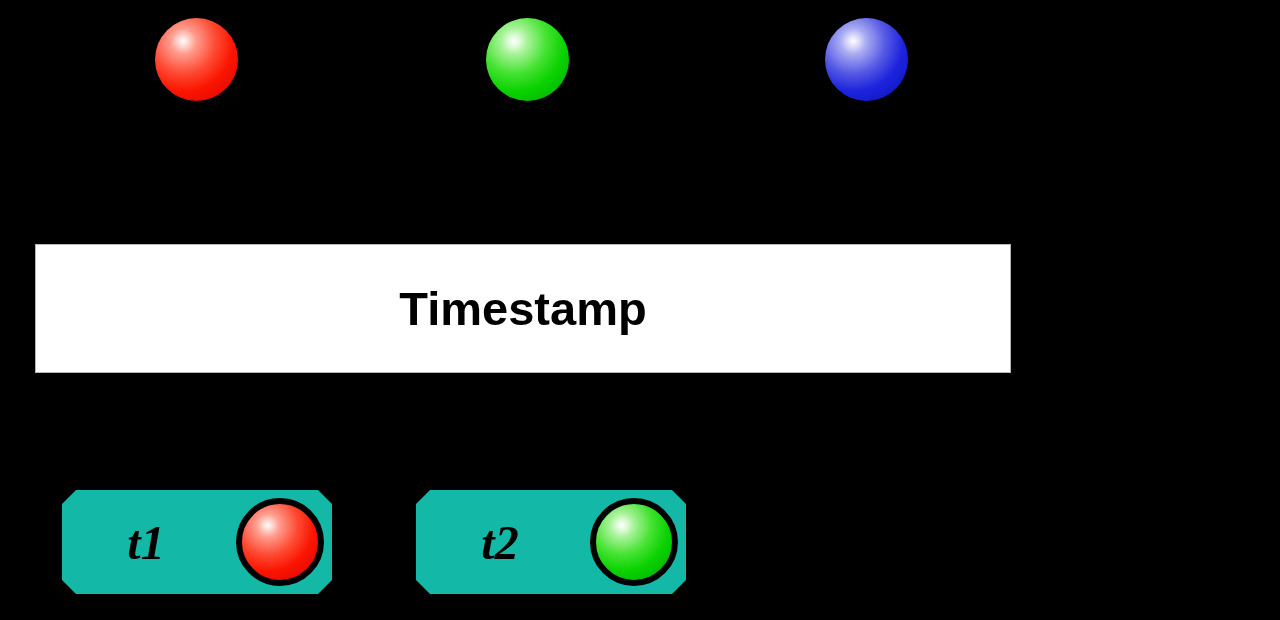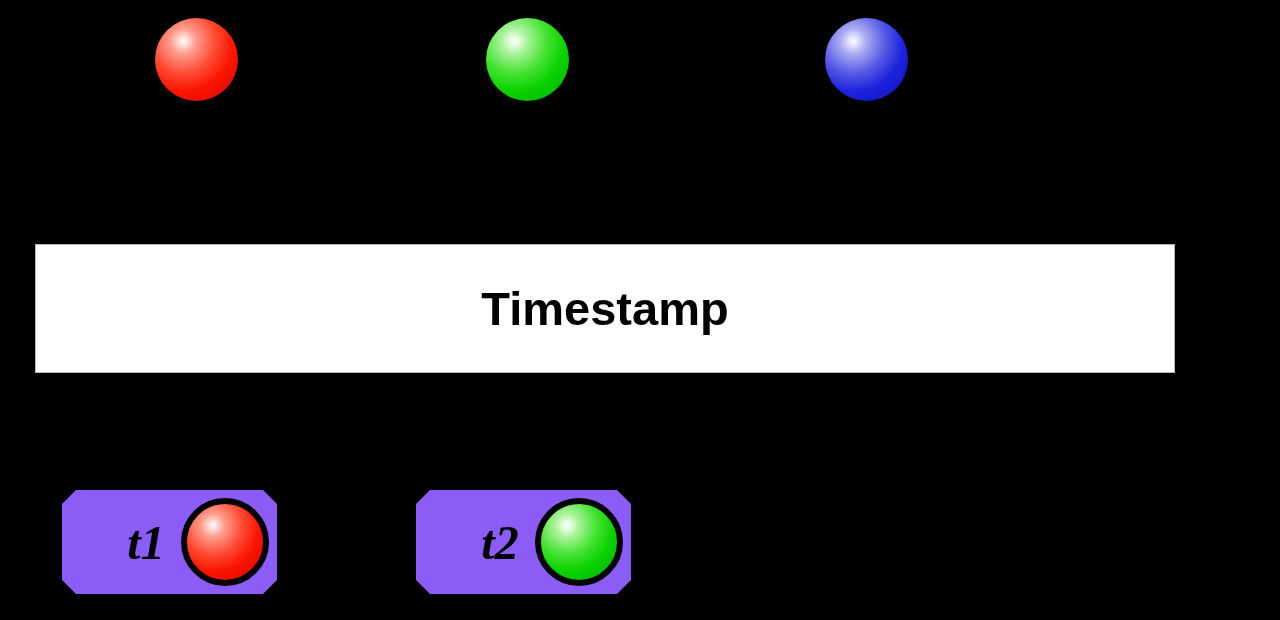--- a/index.html
+++ b/index.html
@@ -61,21 +61,21 @@
 
   #sphere-top-1 { left: 155px; top: 18px; width: 83px; height: 83px; }
   #sphere-top-2 { left: 486px; top: 18px; width: 83px; height: 83px; }
   #sphere-top-3 { left: 825px; top: 18px; width: 83px; height: 83px; }
 
   
   #timestamp-banner {
     position: absolute;
     left: 35px;
     top: 244px;
-    width: 1140px;
+    width: 976px;
     height: 129px;
     background: #ffffff;
     border: 1px solid #b6b6b6;
     box-sizing: border-box;
     display: flex;
     align-items: center;
     justify-content: center;
   }
   #timestamp-label {
     font-family: "Liberation Sans", sans-serif;
@@ -84,23 +84,23 @@
     color: #000000;
     letter-spacing: 0px;
     line-height: 1;
     user-select: none;
   }
 
   
   .tcard {
     position: absolute;
     top: 490px;
-    width: 215px;
+    width: 270px;
     height: 104px;
-    background: #8b5cf6;
+    background: #14b8a6;
     
     clip-path: polygon(
        14px 0,
        calc(100% - 14px) 0,
        100% 14px,
        100% calc(100% - 14px),
        calc(100% - 14px) 100%,
        14px 100%,
        0 calc(100% - 14px),
        0 14px);

